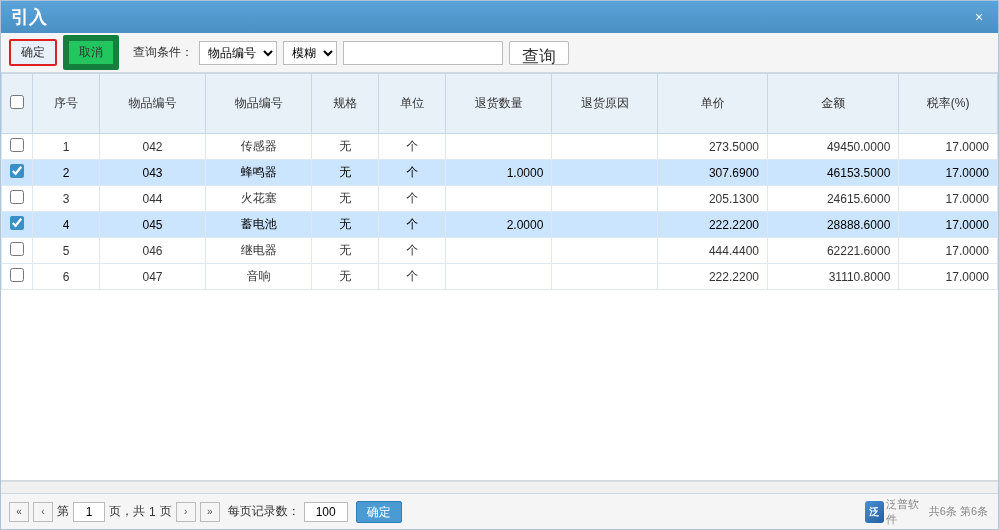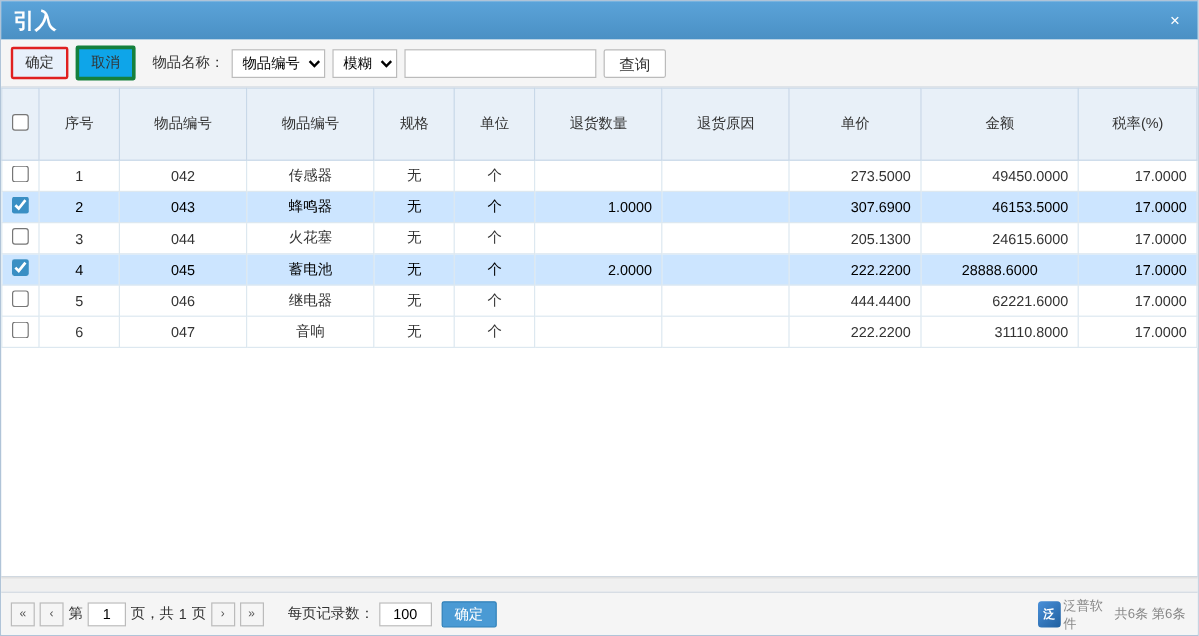--- a/index.html
+++ b/index.html
@@ -63,22 +63,22 @@
       background: #e8f0fb;
       border: 2px solid #e02020;
       color: #333;
       padding: 3px 10px;
       cursor: pointer;
       font-size: 12px;
       border-radius: 2px;
       font-family: inherit;
     }
     .btn-cancel {
-      background: #0ea5e9;
-      border: 3px solid #15803d;
+      background: #22c55e;
+      border: 6px solid #15803d;
       color: #333;
       padding: 3px 10px;
       cursor: pointer;
       font-size: 12px;
       border-radius: 2px;
       font-family: inherit;
     }
     .toolbar-label {
       color: #333;
       margin-left: 8px;
@@ -98,21 +98,21 @@
       height: 24px;
       width: 160px;
       font-family: inherit;
     }
     .btn-search {
       background: #fff;
       border: 1px solid #bbb;
       color: #333;
       padding: 3px 12px;
       cursor: pointer;
-      font-size: 13px;
+      font-size: 17px;
       height: 24px;
       border-radius: 2px;
       font-family: inherit;
     }
     .table-container {
       flex: 1;
       overflow-y: auto;
       overflow-x: auto;
       border-bottom: 1px solid #d0d8e0;
     }
@@ -193,21 +193,21 @@
     }
     .page-input {
       border: 1px solid #bbb;
       width: 32px;
       height: 20px;
       text-align: center;
       font-size: 12px;
       font-family: inherit;
     }
     .per-page-label {
-      margin-left: 16px;
+      margin-left: 4px;
       color: #333;
       font-family: Liberation Serif, serif;
     }
     .per-page-input {
       border: 1px solid #bbb;
       width: 44px;
       height: 20px;
       text-align: center;
       font-size: 12px;
       font-family: inherit;
@@ -265,21 +265,21 @@
 <div class="dialog">
 
   <div class="title-bar">
     <span class="title-bar-text">引入</span>
     <button class="close-btn">×</button>
   </div>
 
   <div class="toolbar">
     <button class="btn-confirm">确定</button>
     <button class="btn-cancel">取消</button>
-    <span class="toolbar-label">物品名称：</span>
+    <span class="toolbar-label">查询条件：</span>
     <select>
       <option>物品编号</option>
       <option>物品名称</option>
       <option>规格</option>
     </select>
     <select>
       <option>模糊</option>
       <option>精确</option>
     </select>
     <input type="text" value="" style="">
@@ -348,21 +348,21 @@
           <tr class="selected">
             <td class="checkbox-cell"><input type="checkbox" checked="" style=""></td>
             <td>4</td>
             <td>045</td>
             <td>蓄电池</td>
             <td>无</td>
             <td>个</td>
             <td style="text-align: right;">2.0000</td>
             <td></td>
             <td style="text-align: right;">222.2200</td>
-            <td style="text-align: center;">28888.6000</td>
+            <td style="text-align: right;">28888.6000</td>
             <td style="text-align: right;">17.0000</td>
           </tr>
           <tr>
             <td class="checkbox-cell"><input type="checkbox" style=""></td>
             <td>5</td>
             <td>046</td>
             <td>继电器</td>
             <td>无</td>
             <td>个</td>
             <td style="text-align: right;"></td>

